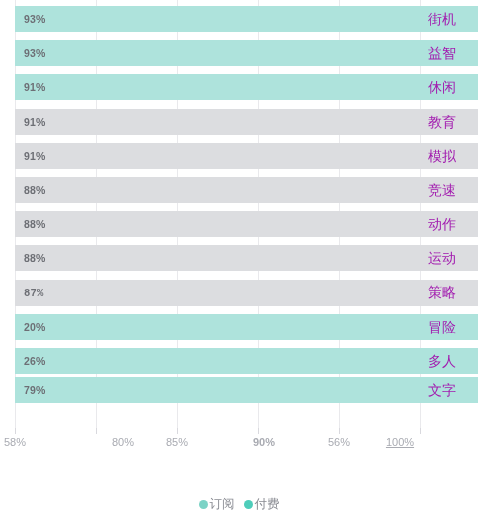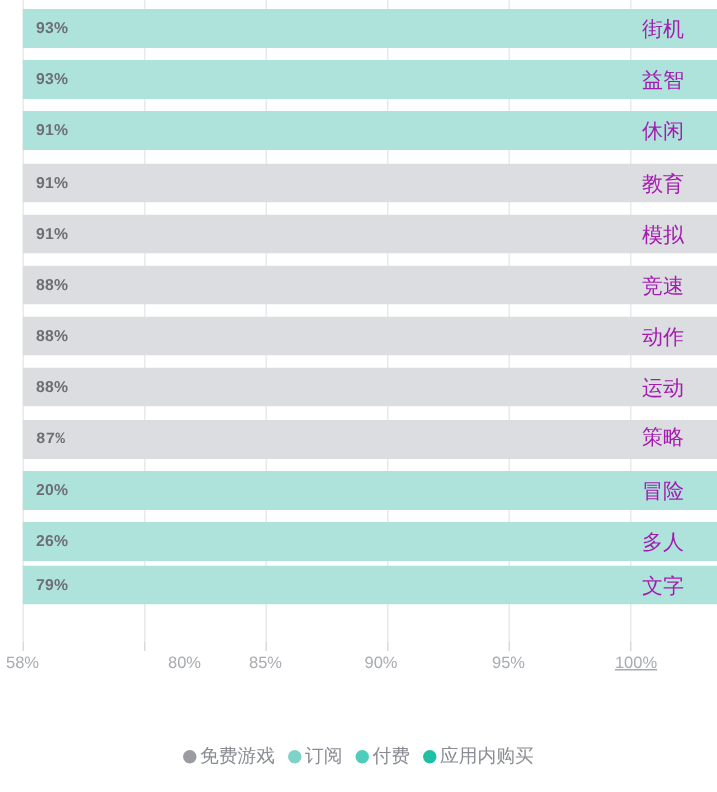--- a/index.html
+++ b/index.html
@@ -256,39 +256,31 @@
   </div>
 
   <div class="xaxis" id="xaxis">
       <div class="tick" style="left: 15px;"></div>
       <div class="tick-label" style="left: 15px;">58%</div>
       <div class="tick" style="left: 96px;"></div>
       <div class="tick-label" style="left: 80px; margin-left: 43px;">80%</div>
       <div class="tick" style="left: 177px;"></div>
       <div class="tick-label" style="left: 177px; text-align: center;">85%</div>
       <div class="tick" style="left: 258px;"></div>
-      <div class="tick-label" style="left: 254px;">90%</div>
+      <div class="tick-label" style="left: 264px; font-weight: bold;">90%</div>
       <div class="tick" style="left: 339px;"></div>
-      <div class="tick-label" style="left: 339px;">95%</div>
+      <div class="tick-label" style="left: 339px;">56%</div>
       <div class="tick" style="left: 420px;"></div>
-      <div class="tick-label" style="left: 424px; text-decoration: underline;">100%</div>
+      <div class="tick-label" style="left: 400px; text-decoration: underline;">100%</div>
     </div>
 
   <div class="legend" id="legend">
-      <div class="legend-item">
-        <span class="legend-dot" style="background: rgb(154, 156, 162);"></span>
-        <span>免费游戏</span>
-      </div>
       <div class="legend-item">
         <span class="legend-dot" style="background: rgb(124, 211, 198);"></span>
         <span>订阅</span>
       </div>
       <div class="legend-item">
         <span class="legend-dot" style="background: rgb(78, 205, 186);"></span>
         <span>付费</span>
       </div>
-      <div class="legend-item">
-        <span class="legend-dot" style="background: rgb(31, 191, 164);"></span>
-        <span>应用内购买</span>
-      </div>
     </div>
 
 </div>
 
 </body></html>

